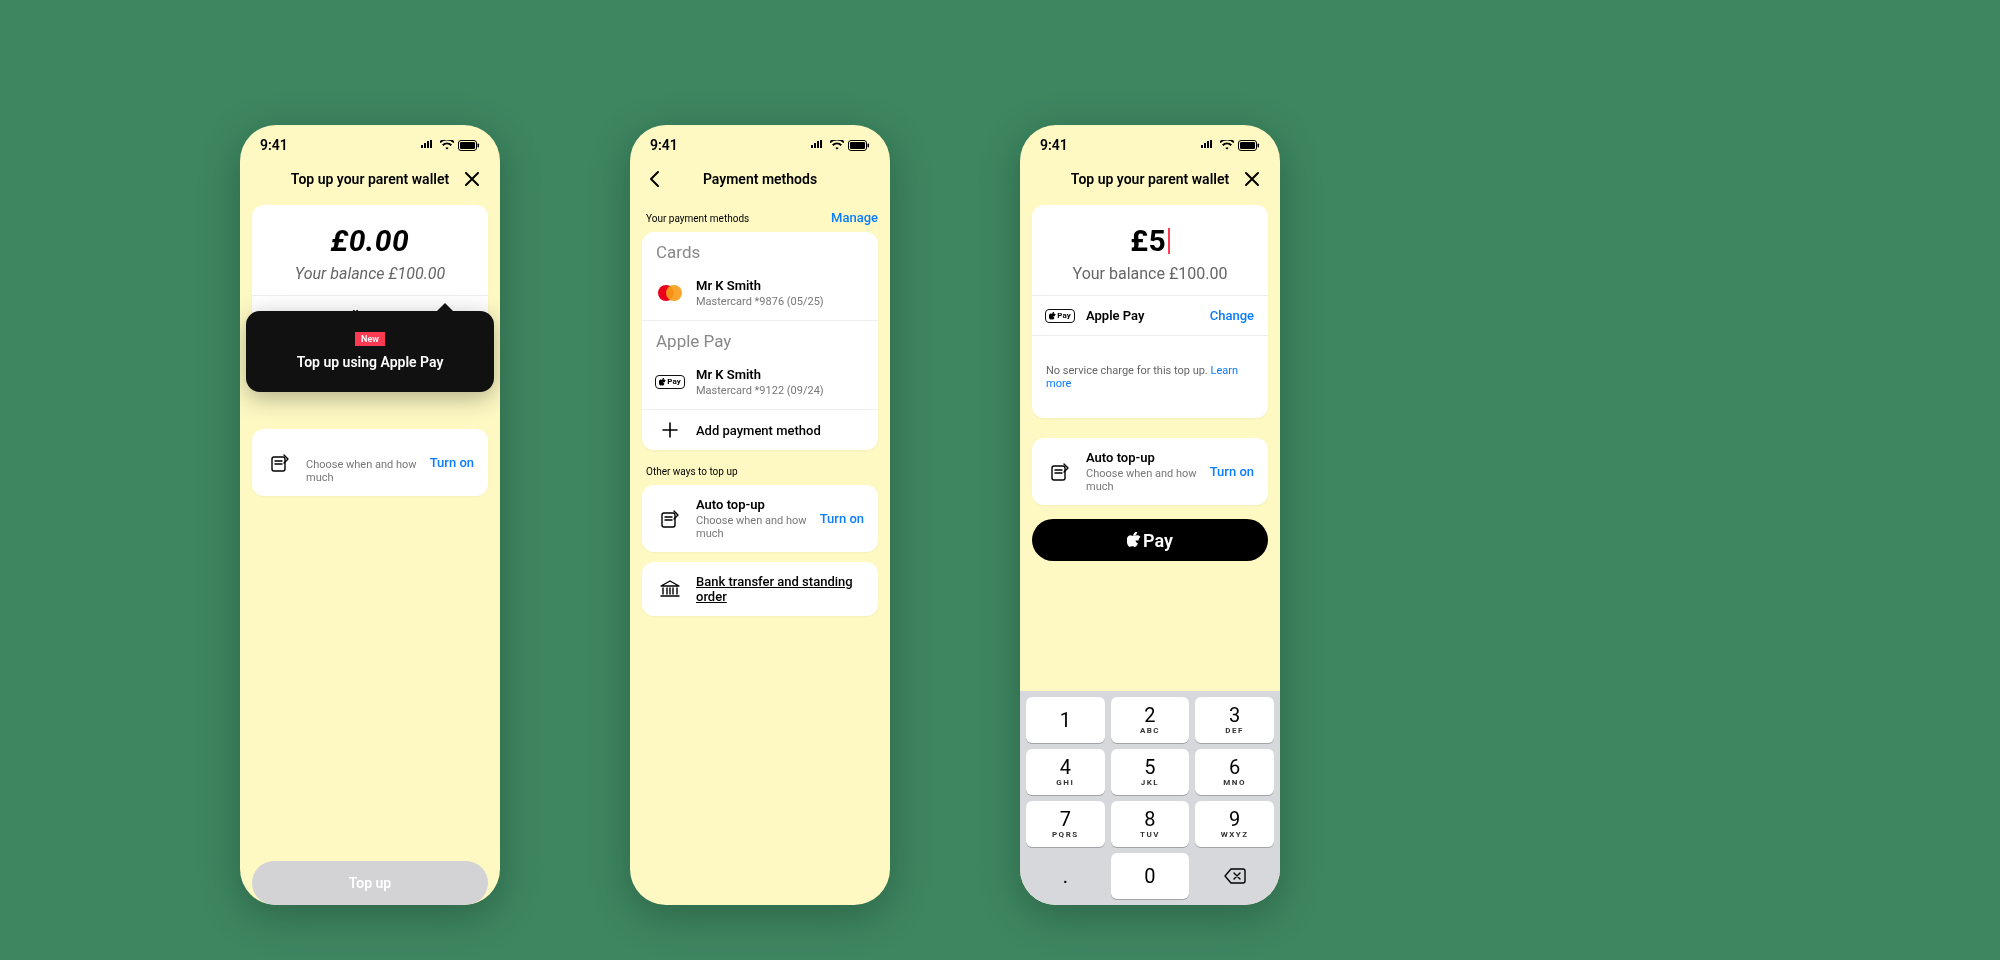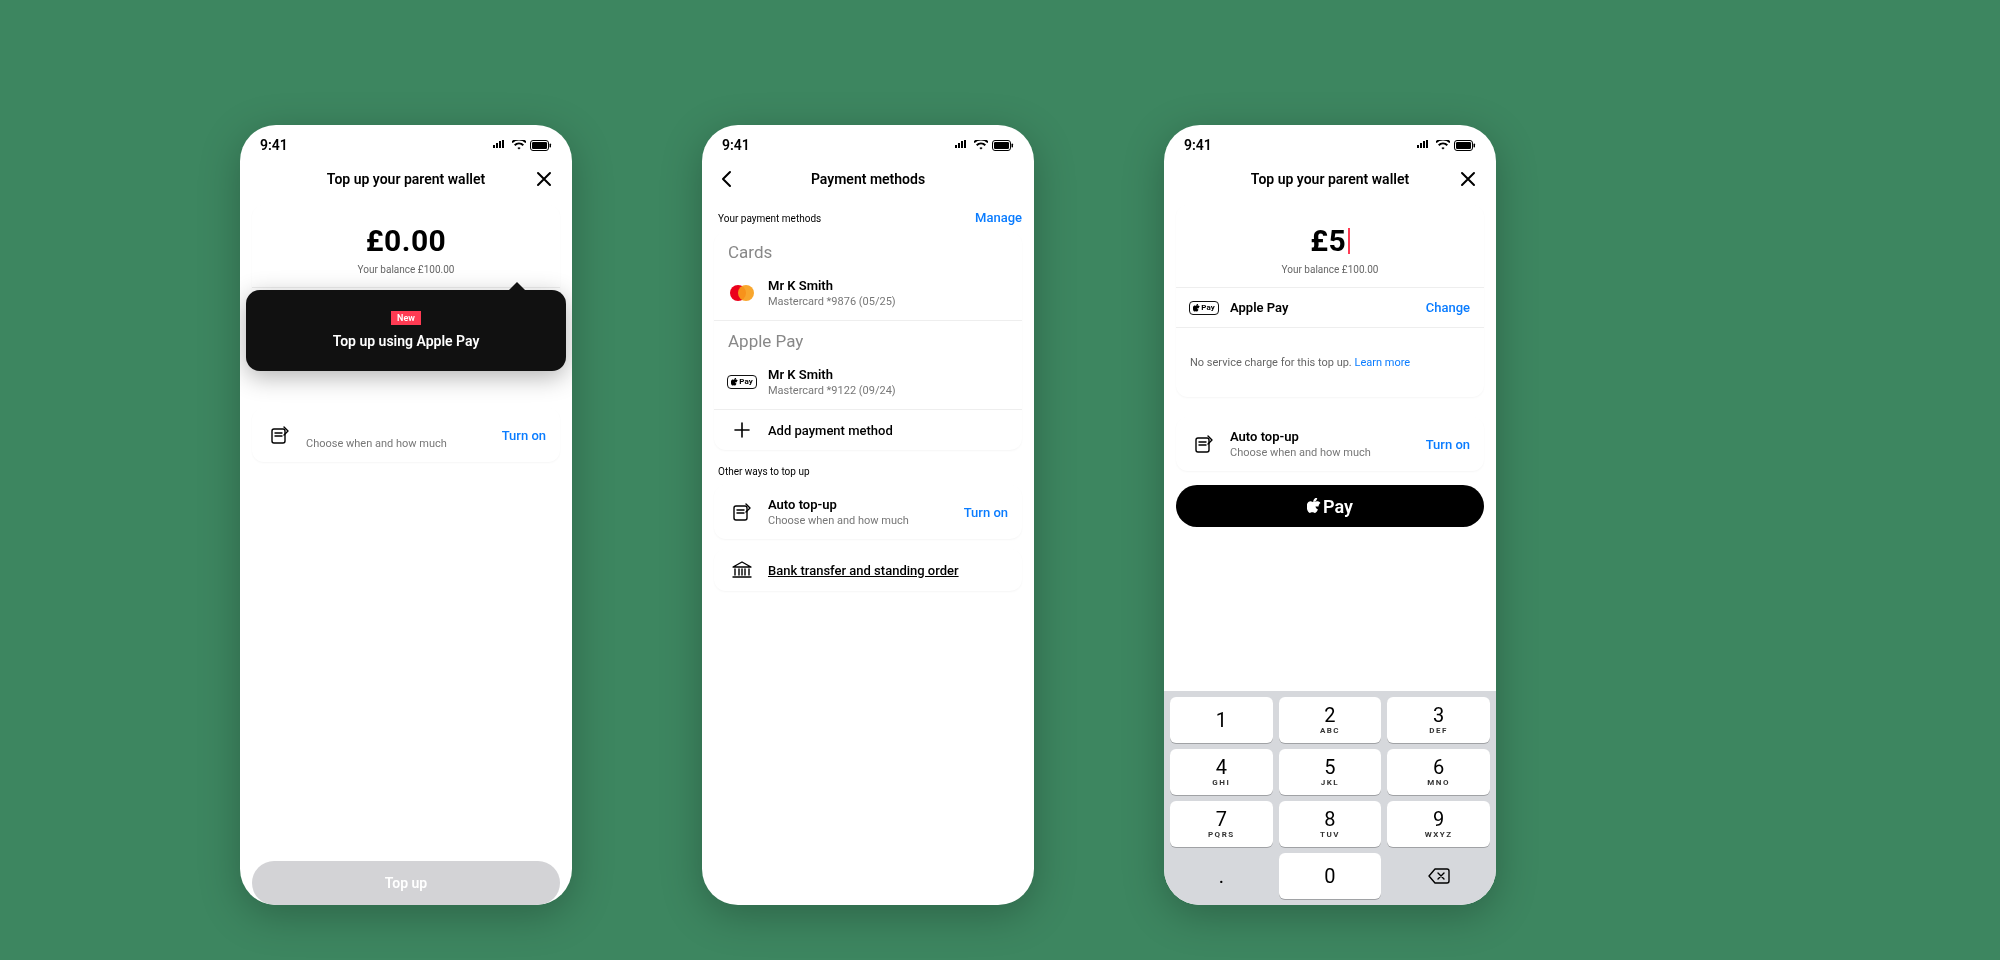--- a/index.html
+++ b/index.html
@@ -1,38 +1,38 @@
 <!DOCTYPE html>
 <html><head>
 <meta charset="utf-8">
 <style>
   * { box-sizing: border-box; margin: 0; padding: 0; font-family: -apple-system, BlinkMacSystemFont, "Segoe UI", Roboto, Helvetica, Arial, sans-serif; -webkit-font-smoothing: antialiased; }
   body { background:#3d8660; width:2000px; height:960px; overflow:hidden; }
   .stage { display:flex; gap:130px; padding:125px 240px 0; align-items:flex-start; }
   .phone {
-    width:332px; height:780px; background:#ffffff; border-radius:36px;
+    width:260px; height:780px; background:#fef9c3; border-radius:36px;
     box-shadow: 0 10px 40px rgba(0,0,0,.25);
     overflow:hidden; position:relative; display:flex; flex-direction:column;
   }
   
   .status { display:flex; justify-content:space-between; align-items:center; padding:12px 20px 8px; font-size:14px; font-weight:600; }
   .status .icons { display:flex; gap:4px; align-items:center; }
   
   .nav { position:relative; height:36px; display:flex; align-items:center; justify-content:center; }
   .nav .title { font-size:14px; font-weight:600; }
   .nav .close, .nav .back { position:absolute; top:50%; transform:translateY(-50%); width:28px; height:28px; display:flex; align-items:center; justify-content:center; }
   .nav .close { right:14px; }
   .nav .back  { left:10px; }
   
   .content { padding:0 12px; position:relative; flex:1; display:flex; flex-direction:column; }
   .card { background:#fff; border-radius:12px; box-shadow:0 1px 2px rgba(0,0,0,.04); }
   .amount-card { margin-top:8px; text-align:center; padding:18px 0 12px; }
   .amount { font-size:30px; font-weight:700; letter-spacing:.5px; display:inline-flex; align-items:baseline; }
   .caret { display:inline-block; width:1.5px; height:26px; background:#ff3b53; margin-left:2px; position:relative; top:3px;}
-  .subline { font-size:10px; color:#666; margin-top:6px; }
+  .subline { font-size:16px; color:#666; margin-top:6px; }
   .divider { height:1px; background:#eee; }
   
   .row { display:flex; align-items:center; padding:12px 14px; gap:12px; }
   .row .ic { width:28px; display:flex; align-items:center; justify-content:center; flex-shrink:0;}
   .row .txt { flex:1; min-width:0;}
   .row .t1 { font-size:13px; font-weight:600; }
   .row .t2 { font-size:11px; color:#777; margin-top:2px; }
   .link { color:#0a7cff; font-size:13px; font-weight:500; }
   
   .sect { font-size:10px; font-weight:400; padding:16px 4px 8px; }
@@ -90,21 +90,21 @@
   </div>
   <div class="nav">
     <span class="title">Top up your parent wallet</span>
     <span class="close">
       <svg width="16" height="16" viewBox="0 0 16 16">
             <path d="M2 2l12 12M14 2L2 14" stroke="#000" stroke-width="2" stroke-linecap="round"></path>
           </svg>
     </span>
   </div>
   <div class="content">
-    <div class="card amount-card" style="padding-bottom:0;">
+    <div class="card amount-card" style="padding-bottom:0;font-style:italic;">
       <div class="amount">£0.00</div>
       <div class="subline" style="padding-bottom:12px;">Your balance £100.00</div>
       <div class="divider"></div>
       <div class="row">
         <span class="ic">
               <span class="mc"></span>
             </span>
         <span class="txt" style="text-align:left;">
           <div class="t1">Mr K Cullen</div>
           <div class="t2">Mastercard *9876 (05/25)</div>

